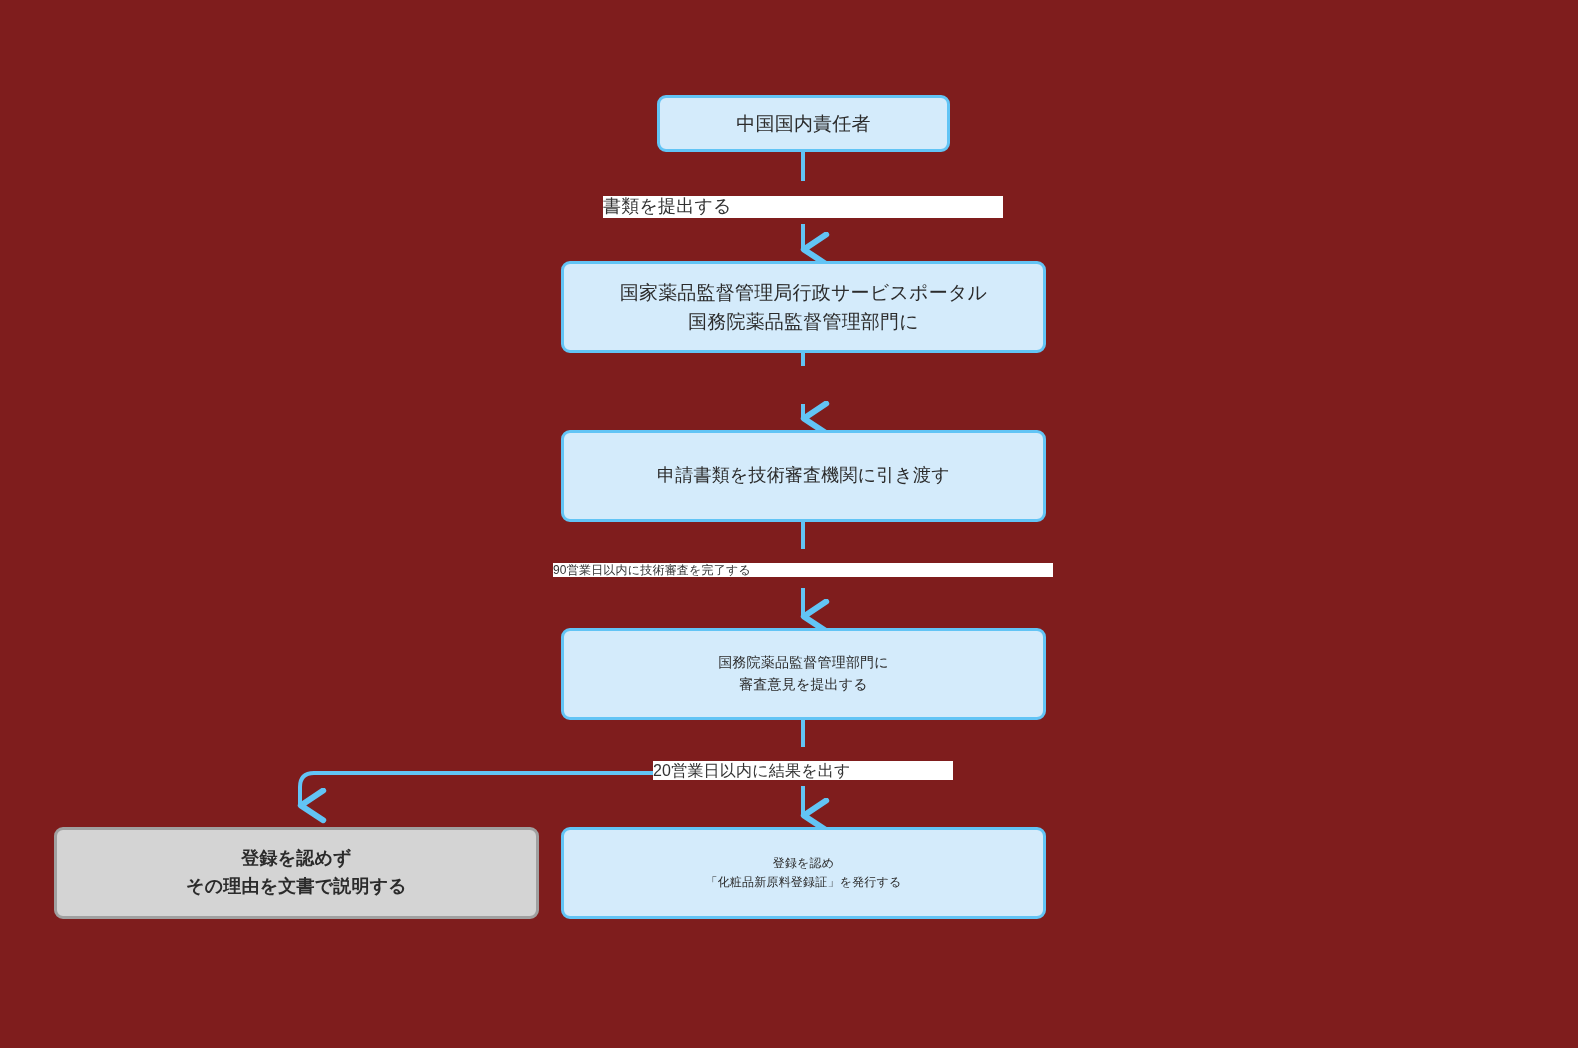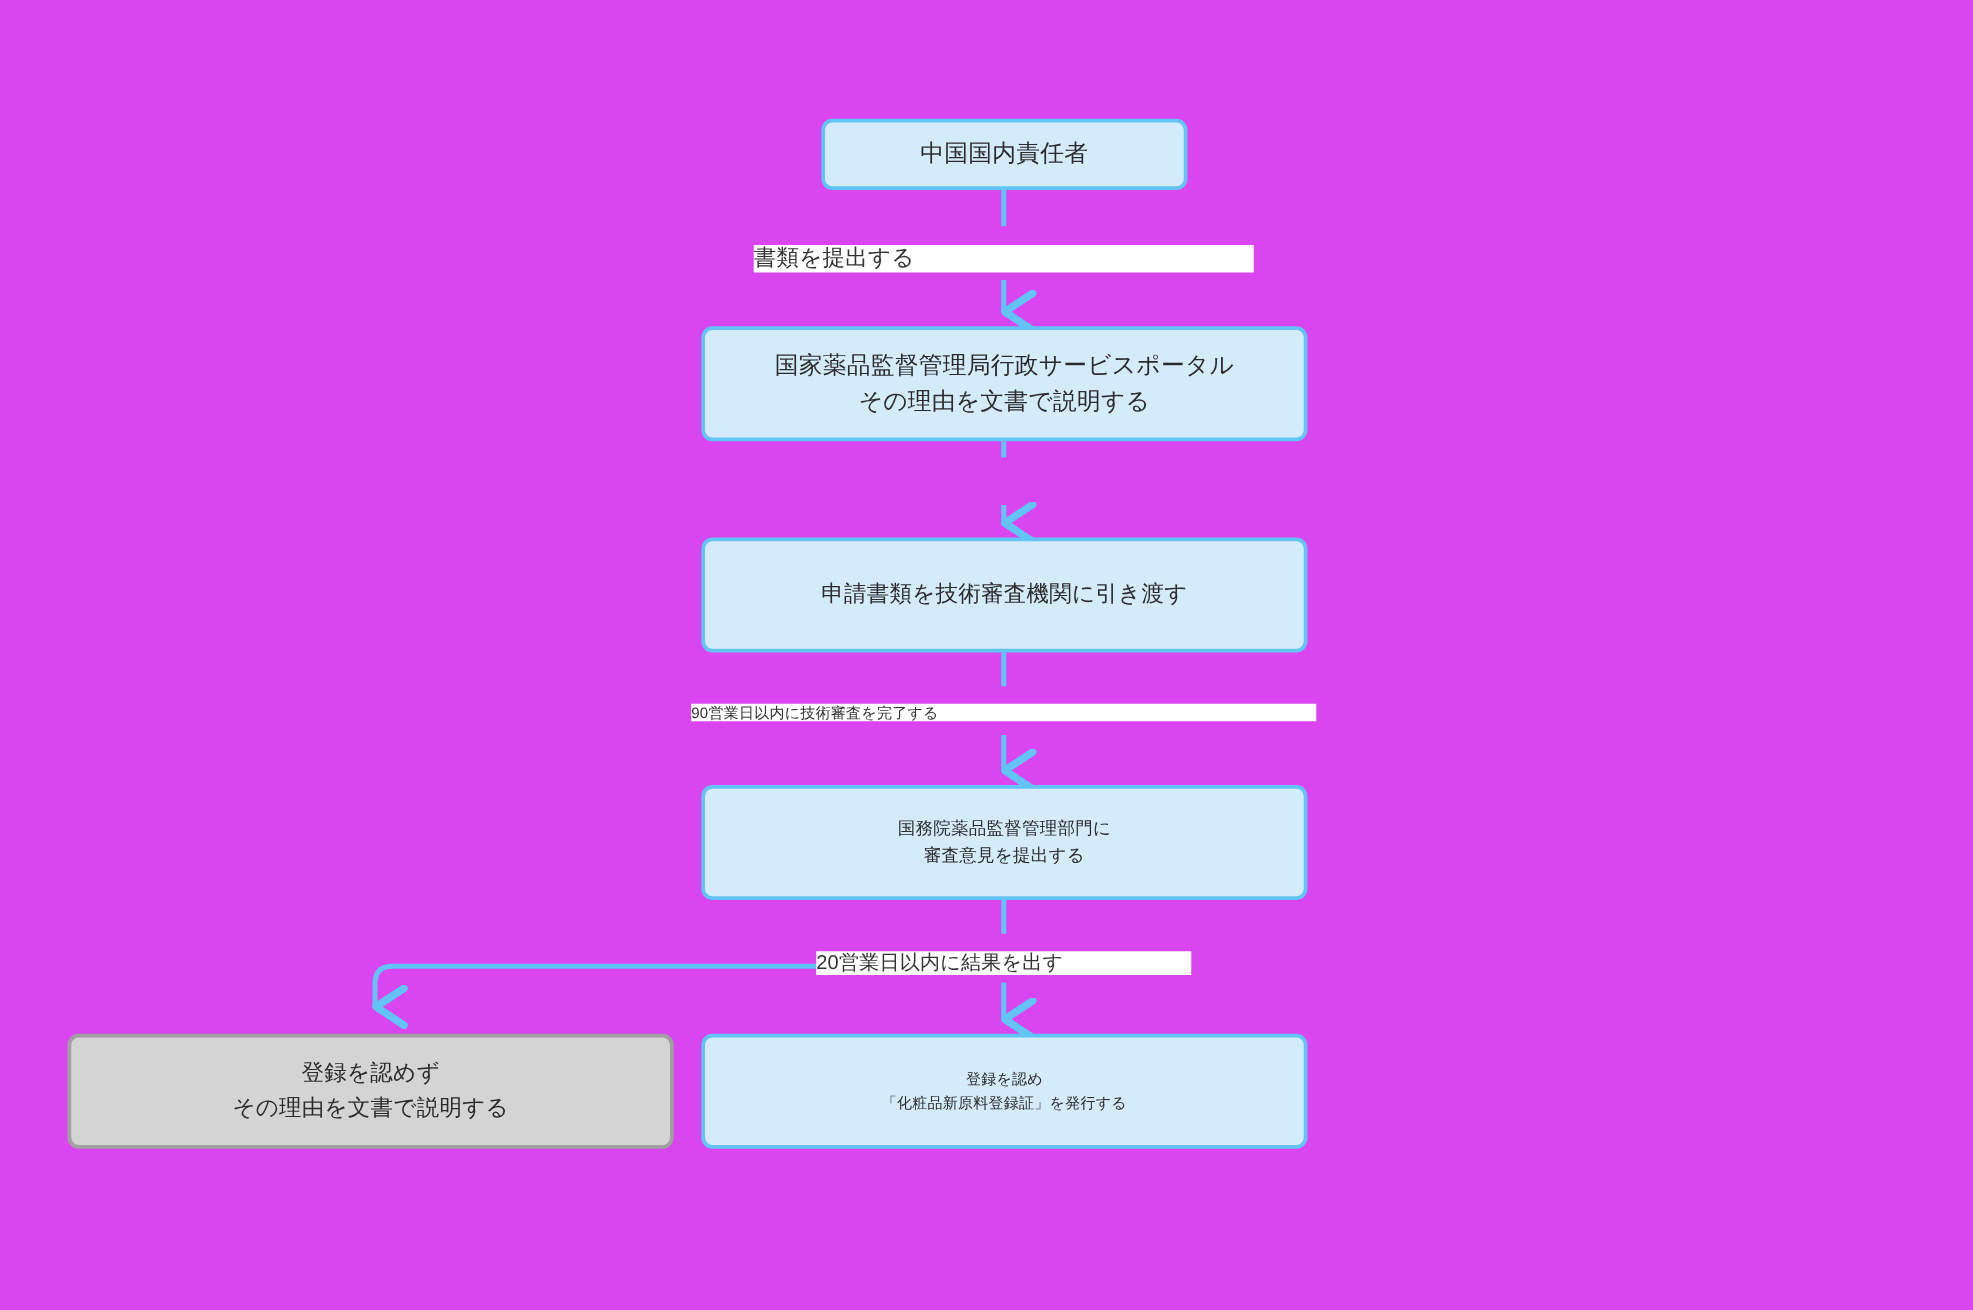--- a/index.html
+++ b/index.html
@@ -9,21 +9,21 @@
     background: #ffffff;
   }
   body {
     font-family: "Liberation Sans", "DejaVu Sans", sans-serif;
     color: #333333;
   }
   #flow-canvas {
     position: relative;
     width: 1578px;
     height: 1048px;
-    background: #d946ef;
+    background: #7f1d1d;
     overflow: hidden;
   }
   #edge-layer {
     position: absolute;
     left: 0;
     top: 0;
     width: 1578px;
     height: 1048px;
     pointer-events: none;
   }
@@ -98,33 +98,33 @@
       <path d="M 655,773 L 314,773 Q 300,773 300,787 L 300,805" fill="none" stroke="#62c4f5" stroke-width="4" stroke-linecap="butt" marker-end="url(#arrowhead)"></path>
     </g>
   </svg>
 
   <div class="node node-blue" style="left:657px; top:95px; width:293px; height:57px; font-size:19px;">
     <span>中国国内責任者</span>
   </div>
 
   <div class="node node-blue" style="left:561px; top:261px; width:485px; height:92px; font-size:19px;">
     <span>国家薬品監督管理局行政サービスポータル
-その理由を文書で説明する</span>
+国務院薬品監督管理部門に</span>
   </div>
 
   <div class="node node-blue" style="left:561px; top:430px; width:485px; height:92px; font-size:18px;align-items:center;">
     <span>申請書類を技術審査機関に引き渡す</span>
   </div>
 
   <div class="node node-blue" style="left:561px; top:628px; width:485px; height:92px; font-size:14px;">
     <span>国務院薬品監督管理部門に
 審査意見を提出する</span>
   </div>
 
-  <div class="node node-gray" style="left:54px; top:827px; width:485px; height:92px; font-size:18px;">
+  <div class="node node-gray" style="left:54px; top:827px; width:485px; height:92px; font-size:18px;font-weight:bold;">
     <span>登録を認めず
 その理由を文書で説明する</span>
   </div>
 
   <div class="node node-blue" style="left:561px; top:827px; width:485px; height:92px; font-size:12px;">
     <span>登録を認め
 「化粧品新原料登録証」を発行する</span>
   </div>
 
   <div class="edge-label" style="left:603px; top:196px; width:400px; font-size:18px;">

